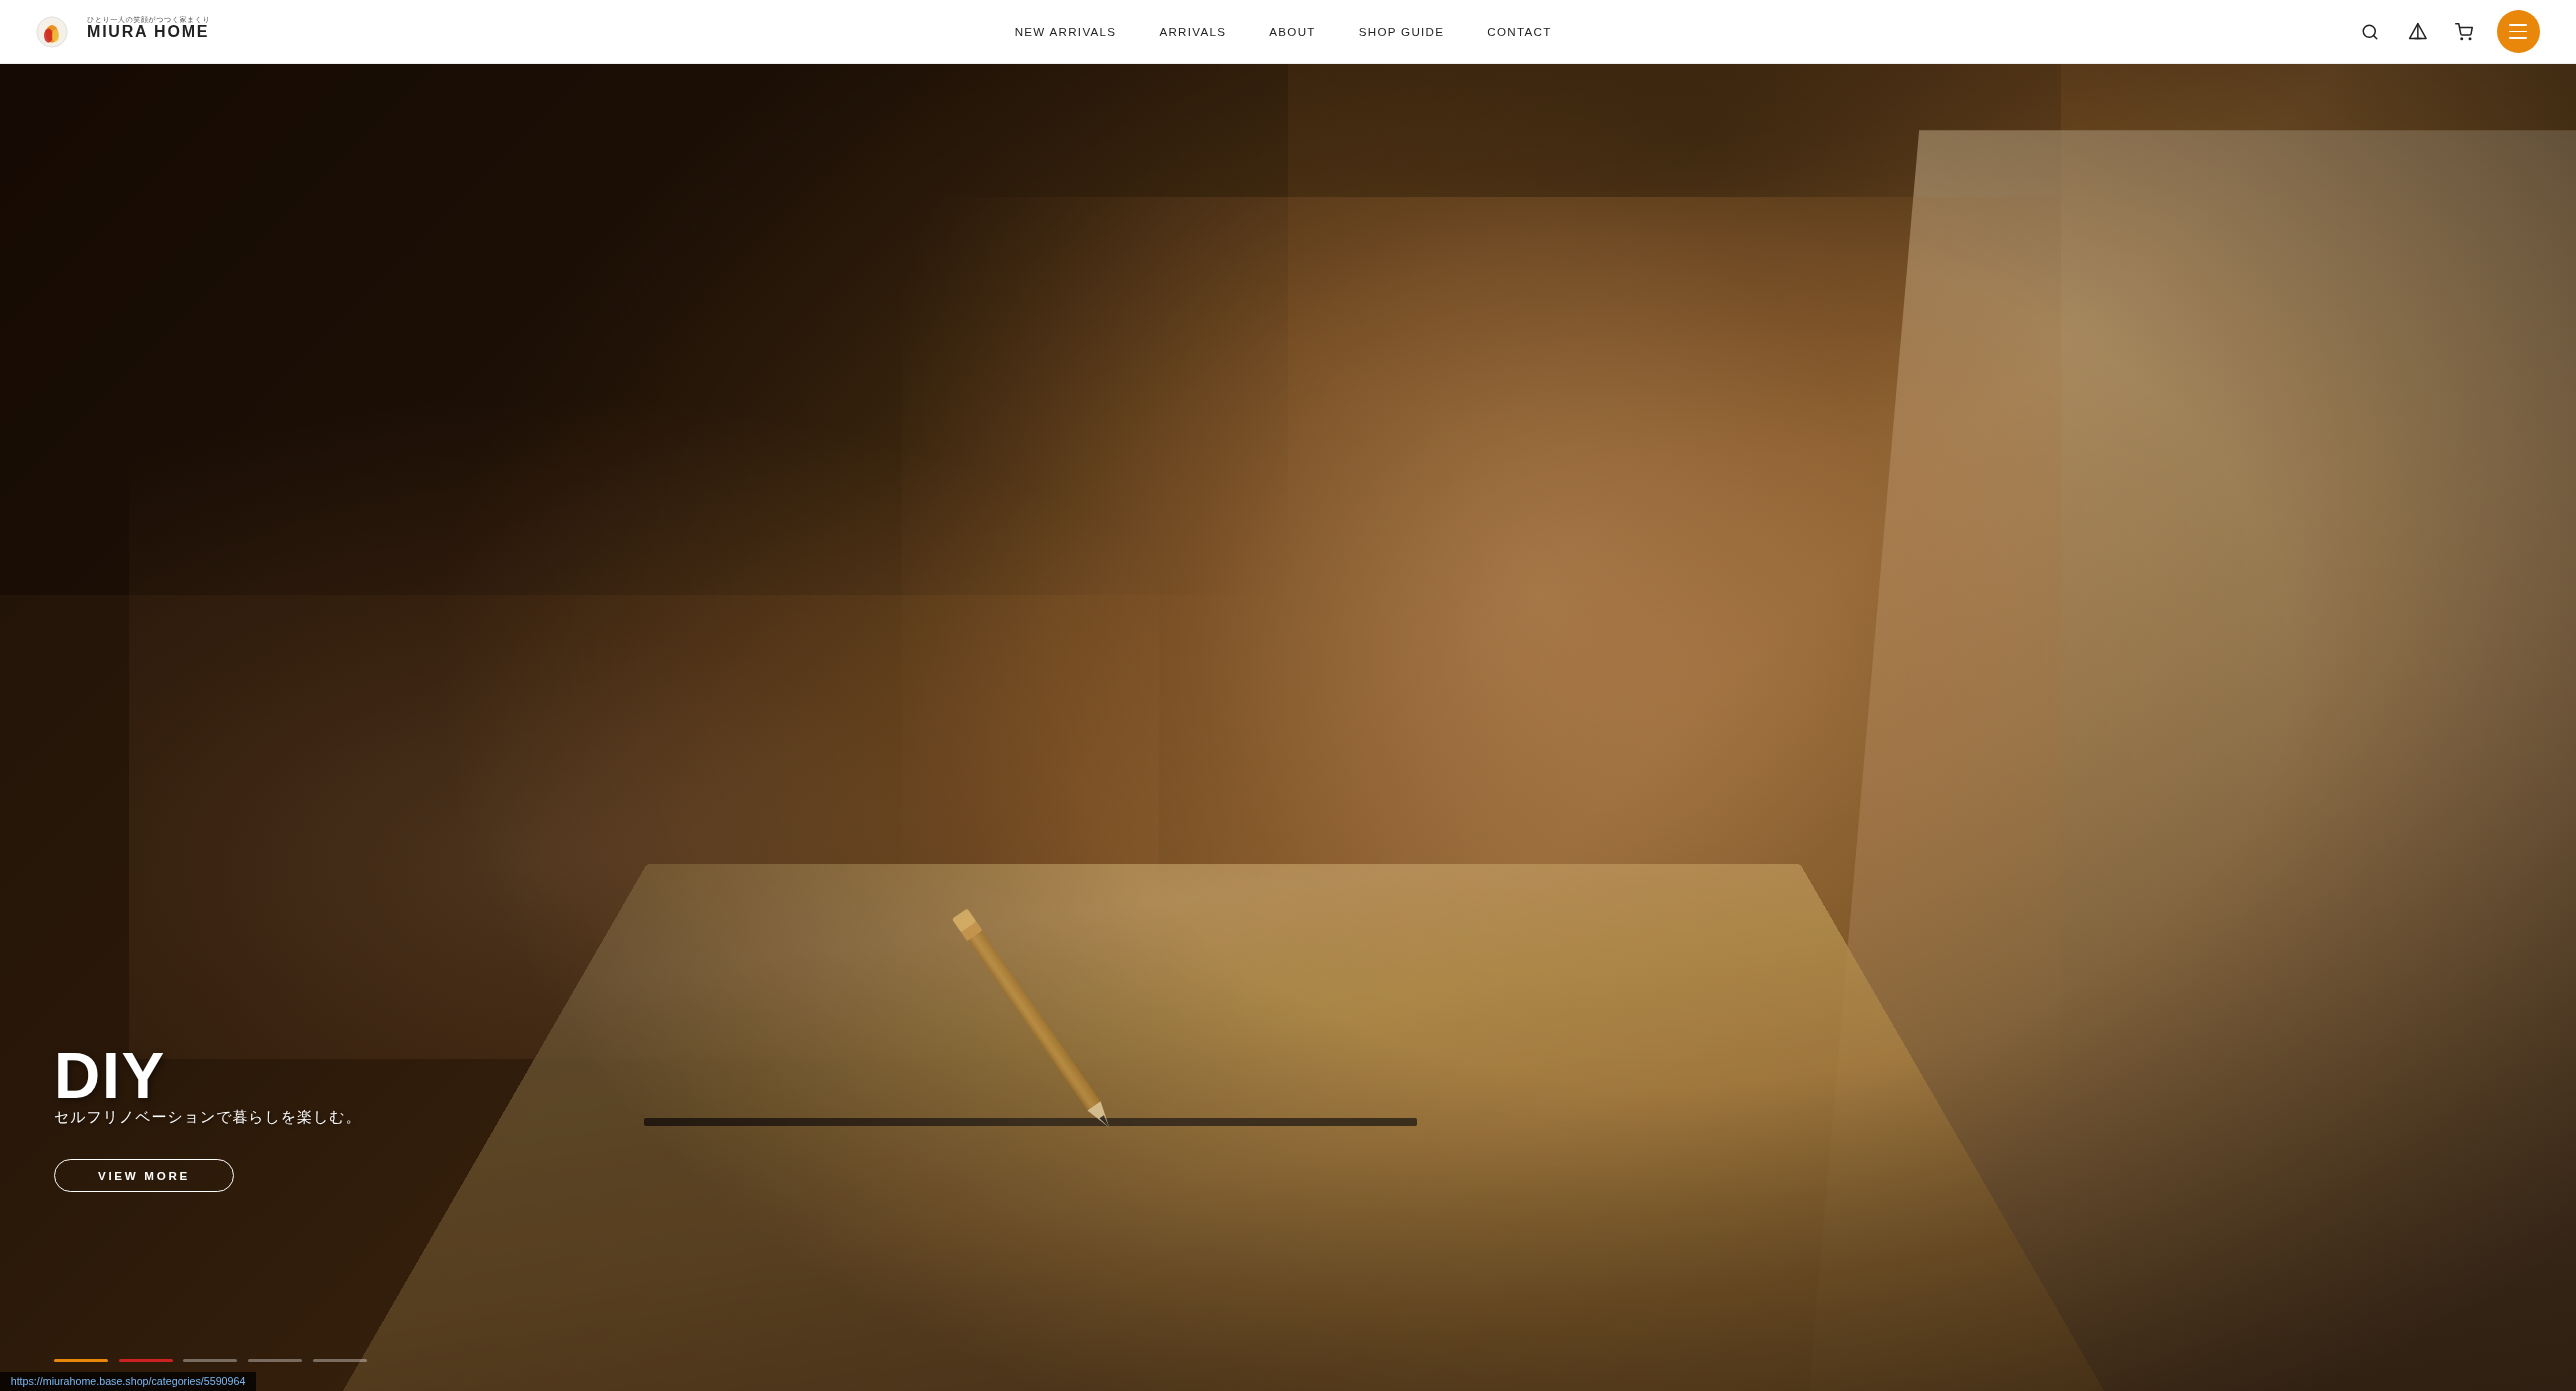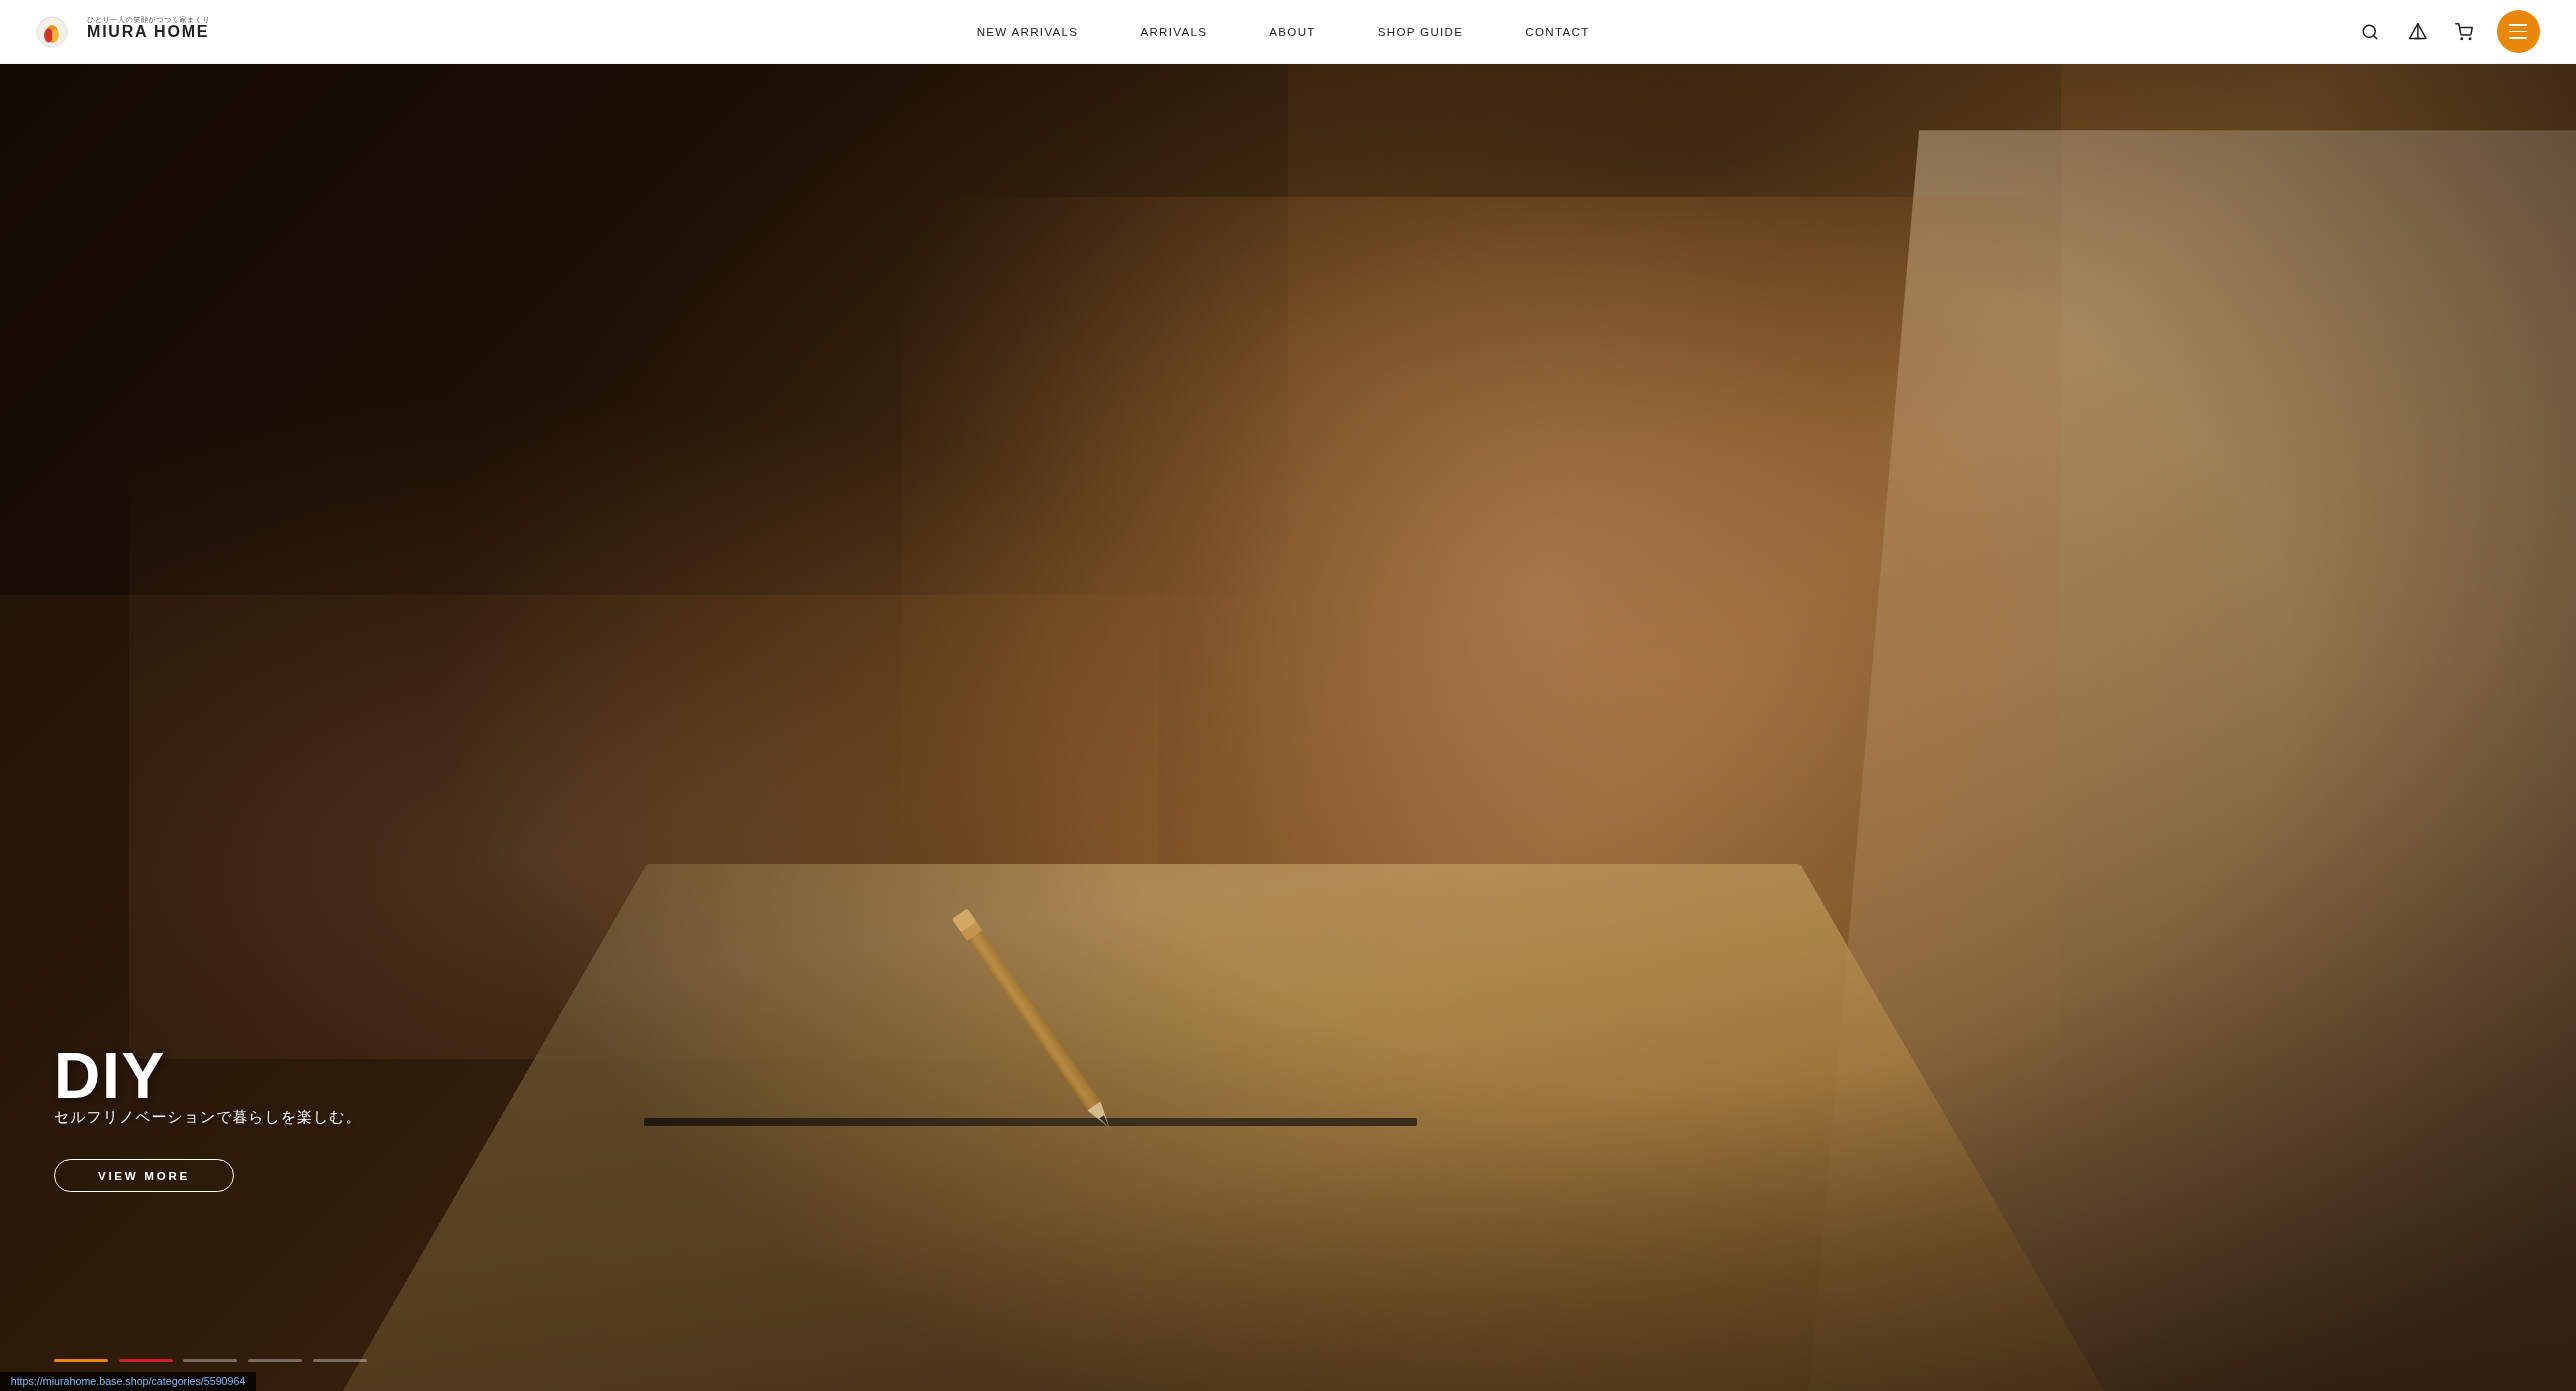--- a/index.html
+++ b/index.html
@@ -51,21 +51,21 @@
     .logo-name {
       font-size: 16px;
       font-weight: 700;
       letter-spacing: 1.8px;
       color: #222;
     }
 
     nav {
       display: flex;
       align-items: center;
-      gap: 62px;
+      gap: 43px;
     }
 
     nav a {
       text-decoration: none;
       color: #222;
       font-size: 11.6px;
       font-weight: 500;
       letter-spacing: 1.3px;
     }
 

